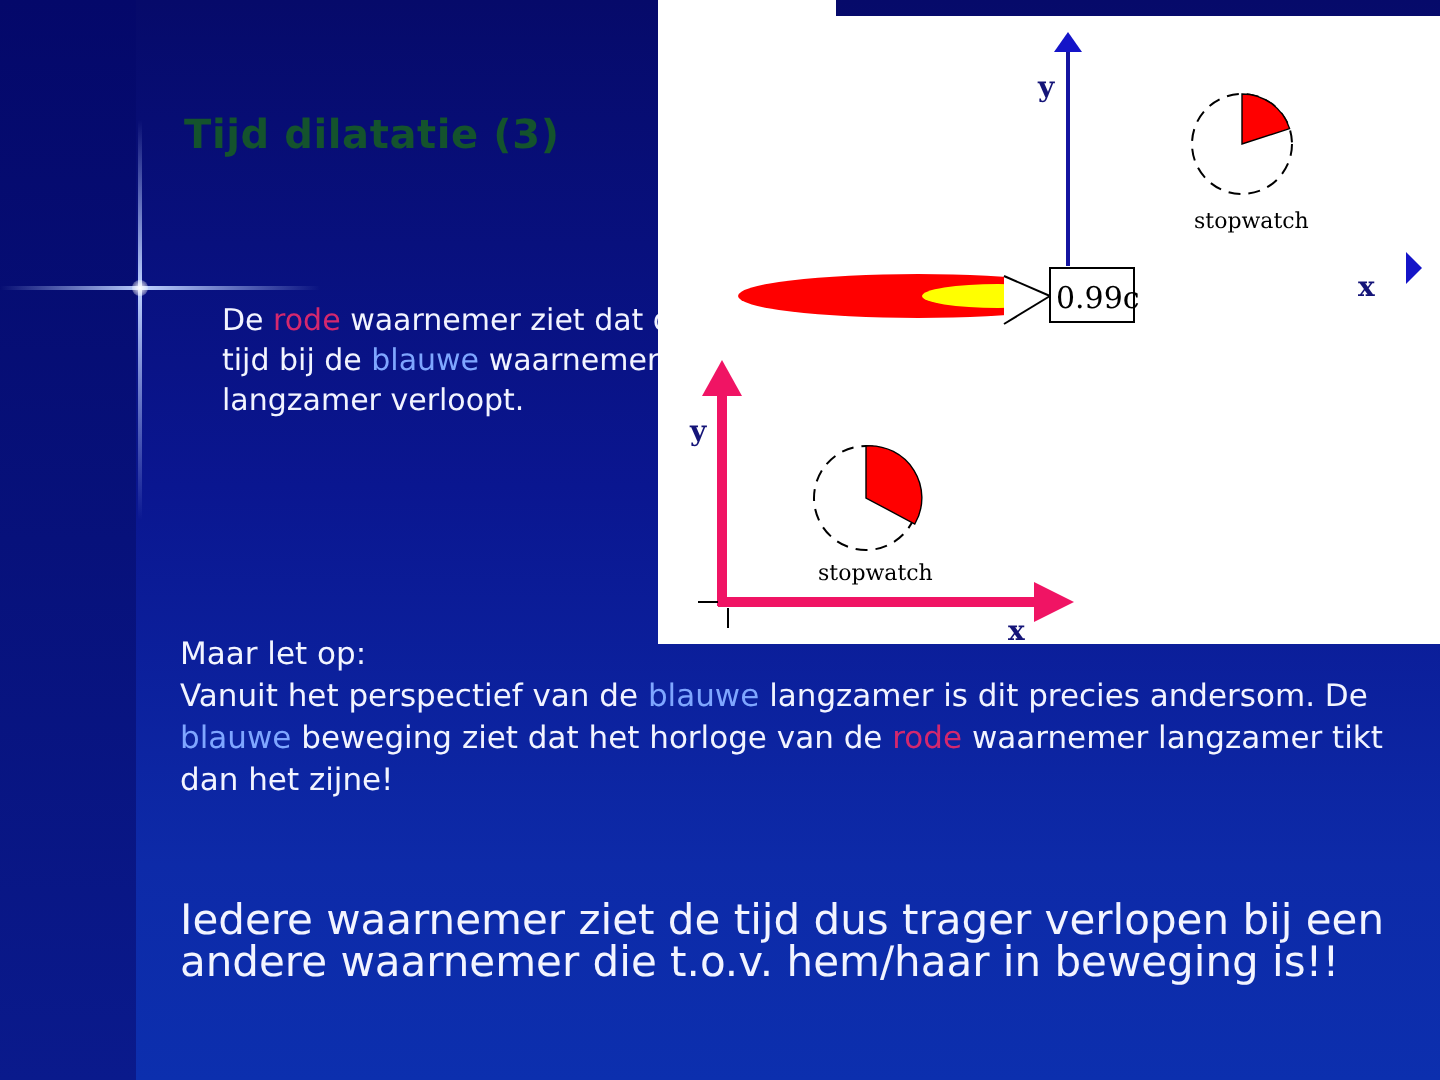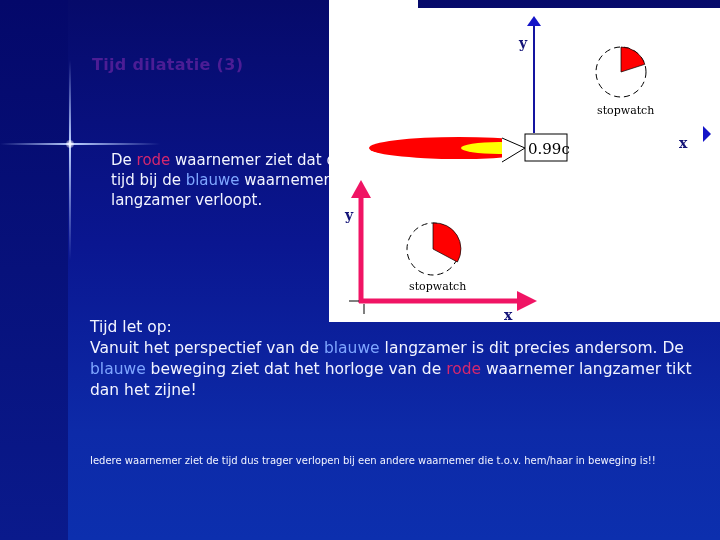--- a/index.html
+++ b/index.html
@@ -7,28 +7,28 @@
     background:linear-gradient(180deg,#060a6a 0%,#0a1690 45%,#0d2aa8 80%,#0c2fae 100%);
     font-family:"DejaVu Sans","Liberation Sans",sans-serif;}
   .left-band{position:absolute;left:0;top:0;width:68px;height:540px;
     background:linear-gradient(180deg,#04086a,#0a1a8c);}
   .flare-h{position:absolute;left:0;top:143px;width:160px;height:2px;
     background:linear-gradient(90deg,rgba(90,140,255,0),#bcd0ff 45%,rgba(90,140,255,0));}
   .flare-v{position:absolute;left:69px;top:60px;width:2px;height:200px;
     background:linear-gradient(180deg,rgba(90,140,255,0),#bcd0ff 42%,rgba(90,140,255,0));}
   .flare-dot{position:absolute;left:66px;top:140px;width:8px;height:8px;border-radius:50%;
     background:radial-gradient(#fff,rgba(255,255,255,0));}
-  .title{position:absolute;left:92px;top:55px;color:#4c1d95;font-weight:bold;font-size:16px;letter-spacing:0.3px;}
+  .title{position:absolute;left:92px;top:55px;color:#14532d;font-weight:bold;font-size:20px;letter-spacing:0.3px;}
   .intro{position:absolute;left:91px;top:150px;width:240px;color:#f2f4ff;font-size:15px;line-height:20px;margin-left:20px;}
   .red{color:#d4286e;}
   .blue{color:#7fa6ff;}
   .figure{position:absolute;left:329px;top:8px;width:391px;height:314px;background:#fff;}
   .fig-tab{position:absolute;left:329px;top:0;width:89px;height:8px;background:#fff;border-bottom:1px solid #d04cc0;}
   .para2{position:absolute;left:90px;top:317px;width:620px;color:#f2f4ff;font-size:15.5px;line-height:21px;}
-  .para3{position:absolute;left:90px;top:450px;width:620px;color:#f2f4ff;font-size:10px;line-height:21px;}
+  .para3{position:absolute;left:90px;top:450px;width:620px;color:#f2f4ff;font-size:21px;line-height:21px;}
   .lbl{font-family:"DejaVu Serif","Liberation Serif",serif;}
 </style>
 </head>
 <body>
 
 <div class="left-band"></div>
 <div class="flare-h"></div>
 <div class="flare-v"></div>
 <div class="flare-dot"></div>
 
@@ -75,17 +75,17 @@
       <g transform="translate(104,241)">
         <circle r="26" fill="#fff" stroke="#000" stroke-width="1" stroke-dasharray="6,4"></circle>
         <path d="M0,0 L0,-26 A26,26 0 0,1 24.4,13 Z" fill="#ff0000" stroke="#000" stroke-width="0.7"></path>
       </g>
       <text x="80" y="282" class="lbl" font-size="11" fill="#000">stopwatch</text>
     </g>
   </svg>
 </div>
 
 <div class="para2">
-  <div>Tijd let op:</div>
+  <div>Maar let op:</div>
   <div><span>Vanuit het perspectief van de </span><span class="blue">blauwe</span><span> langzamer is dit precies andersom. De </span><span class="blue">blauwe</span><span> beweging ziet dat het horloge van de </span><span class="red">rode</span><span> waarnemer langzamer tikt dan het zijne!</span></div>
 </div>
 
 <div class="para3">Iedere waarnemer ziet de tijd dus trager verlopen bij een andere waarnemer die t.o.v. hem/haar in beweging is!!</div>
 
 </body></html>

